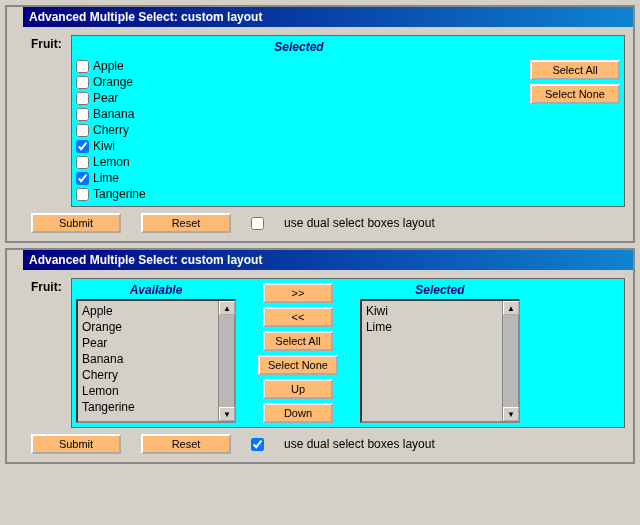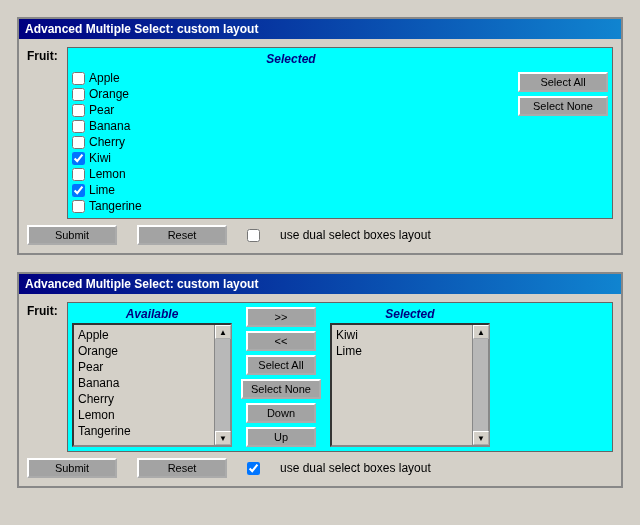--- a/index.html
+++ b/index.html
@@ -6,21 +6,22 @@
     body {
       font-family: Arial, sans-serif;
       font-size: 12px;
       background: #d4d0c8;
       width: 640px;
     }
 
     .window {
       border: 2px solid #888;
       background: #d4d0c8;
-      margin: 17px;
+      margin: 5px;
+      padding-left: 16px;
     }
 
     .window-title {
       background: linear-gradient(to right, #000080, #1084d0);
       color: white;
       padding: 3px 6px;
       font-size: 12px;
       font-weight: bold;
     }
 
@@ -78,21 +79,21 @@
 
     .button-group-1 {
       display: flex;
       flex-direction: column;
       gap: 4px;
       justify-content: flex-start;
       padding-top: 20px;
     }
 
     .btn {
-      background: #a3a3a3;
+      background: #fdba74;
       border: 2px outset #fff;
       padding: 2px 8px;
       font-size: 11px;
       cursor: pointer;
       min-width: 90px;
       text-align: center;
     }
 
     .footer-row {
       display: flex;
@@ -100,21 +101,21 @@
       gap: 20px;
       margin-top: 6px;
     }
 
     
     .fruit-panel-2 {
       background: cyan;
       border: 1px solid #666;
       padding: 4px;
       display: flex;
-      gap: 5px;
+      gap: 18px;
       flex: 1;
       align-items: stretch;
     }
 
     .panel-col {
       display: flex;
       flex-direction: column;
     }
 
     .panel-header {
@@ -279,22 +280,22 @@
               <div class="sb-arrow">▼</div>
             </div>
           </div>
         </div>
 
         <div class="button-group-2">
           <button class="btn btn-narrow">&gt;&gt;</button>
           <button class="btn btn-narrow">&lt;&lt;</button>
           <button class="btn btn-narrow">Select All</button>
           <button class="btn btn-narrow">Select None</button>
+          <button class="btn btn-narrow">Up</button>
           <button class="btn btn-narrow">Down</button>
-          <button class="btn btn-narrow">Up</button>
         </div>
 
         <div class="panel-col">
           <div class="panel-header">Selected</div>
           <div class="listbox-wrap">
             <div class="listbox listbox-selected">
               <div class="list-item">Kiwi</div>
               <div class="list-item">Lime</div>
             </div>
             <div class="scrollbar-stub">

